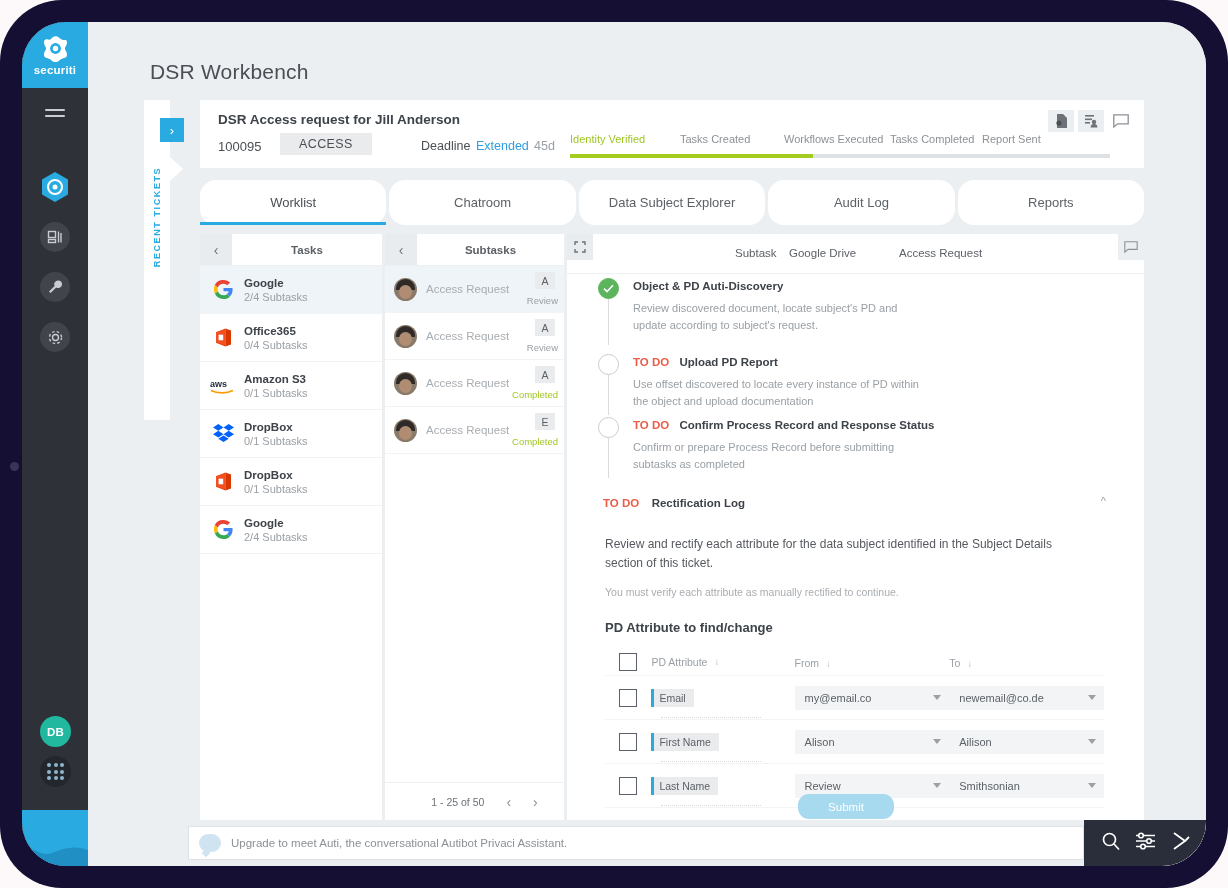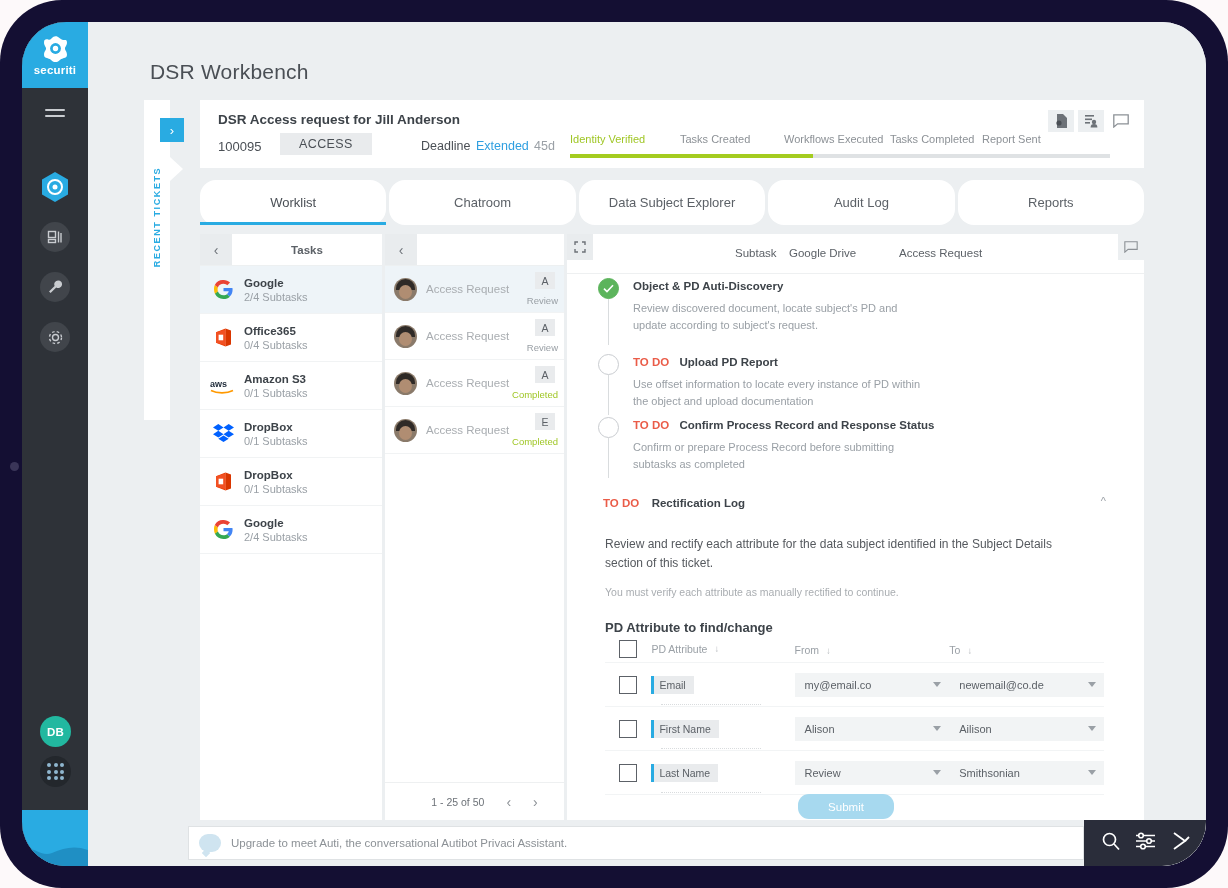--- a/index.html
+++ b/index.html
@@ -189,21 +189,21 @@
   #rect-head { position: relative; margin-top: 22px; padding-left: 36px; height: 20px; }
   #rect-head .lbl { font-size: 11.5px; color: #3d4349; font-weight: bold; }
   #rect-head .todo { color: #ea5c48; margin-right: 8px; }
   #rect-chevron { position: absolute; right: 38px; top: 2px; color: #9aa0a6; font-size: 11px; }
 
   #rect-body { padding-left: 38px; padding-right: 40px; margin-top: 22px; }
   #rect-p1 { font-size: 12px; color: #55595e; line-height: 1.55; max-width: 475px; }
   #rect-p2 { font-size: 10.5px; color: #a9adb1; margin-top: 14px; }
   #rect-p3 { font-size: 13px; color: #3d4349; font-weight: bold; margin-top: 22px; }
 
-  #attr-table { }
+  #attr-table { margin-top: 13px; }
   .attr-head, .attr-row { display: flex; align-items: center; height: 44px; border-bottom: 1px solid #f2f4f5; }
   .attr-head { height: 28px; }
   .cb { width: 18px; height: 18px; border: 1.6px solid #5c6167; background: #fff; flex: 0 0 18px; }
   .c-chk { width: 48px; display: flex; justify-content: center; }
   .c-attr { width: 148px; display: flex; align-items: center; }
   .c-from { width: 160px; }
   .c-to   { width: 160px; }
   .colname { font-size: 10.5px; color: #9aa0a6; }
   .sortarr { margin-left: 7px; font-size: 9.5px; color: #b6babe; }
   .attr-chip { display: inline-flex; align-items: center; background: #e9ebed; padding: 3px 8px 3px 5px;
@@ -488,20 +488,21 @@
               <div class="task-sub">2/4 Subtasks</div>
             </div>
           </div>
         </div>
 
         <div class="col-sub">
           <div class="col-head">
             <div class="col-back">
               <span>‹</span>
             </div>
+            <div class="t">Subtasks</div>
           </div>
 
           <div class="sub-row sel">
             <div class="av">
                 <div class="hair"></div>
                 <div class="face"></div>
               </div>
             <div class="sub-name">Access Request</div>
             <div class="sub-badge">A</div>
             <div class="sub-stat">Review</div>
@@ -573,21 +574,21 @@
               <div class="chk-desc">Review discovered document, locate subject's PD and update according to subject's request.</div>
             </div>
 
             <div class="chk-item" style="height:63px">
               <div class="chk-bullet"></div>
               <div class="chk-line" style="height:40px"></div>
               <div class="chk-title">
                 <span class="chk-todo">TO DO</span>
                 <span>Upload PD Report</span>
               </div>
-              <div class="chk-desc">Use offset information to locate every instance of PD within the object and upload documentation</div>
+              <div class="chk-desc">Use offset discovered to locate every instance of PD within the object and upload documentation</div>
             </div>
 
             <div class="chk-item" style="height:58px">
               <div class="chk-bullet"></div>
               <div class="chk-line" style="height:40px"></div>
               <div class="chk-title">
                 <span class="chk-todo">TO DO</span>
                 <span>Confirm Process Record and Response Status</span>
               </div>
               <div class="chk-desc">Confirm or prepare Process Record before submitting subtasks as completed</div>

